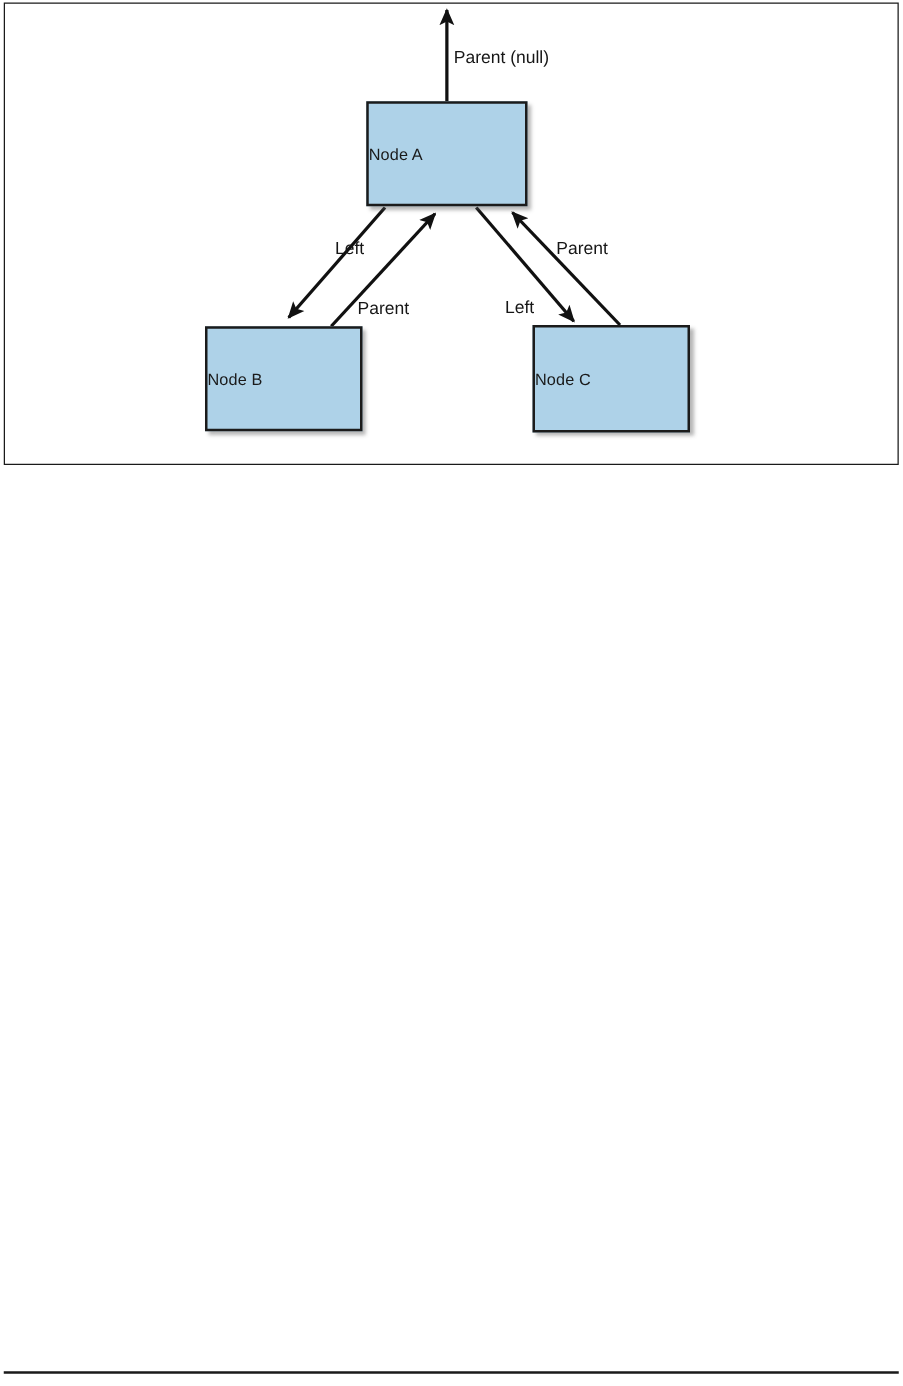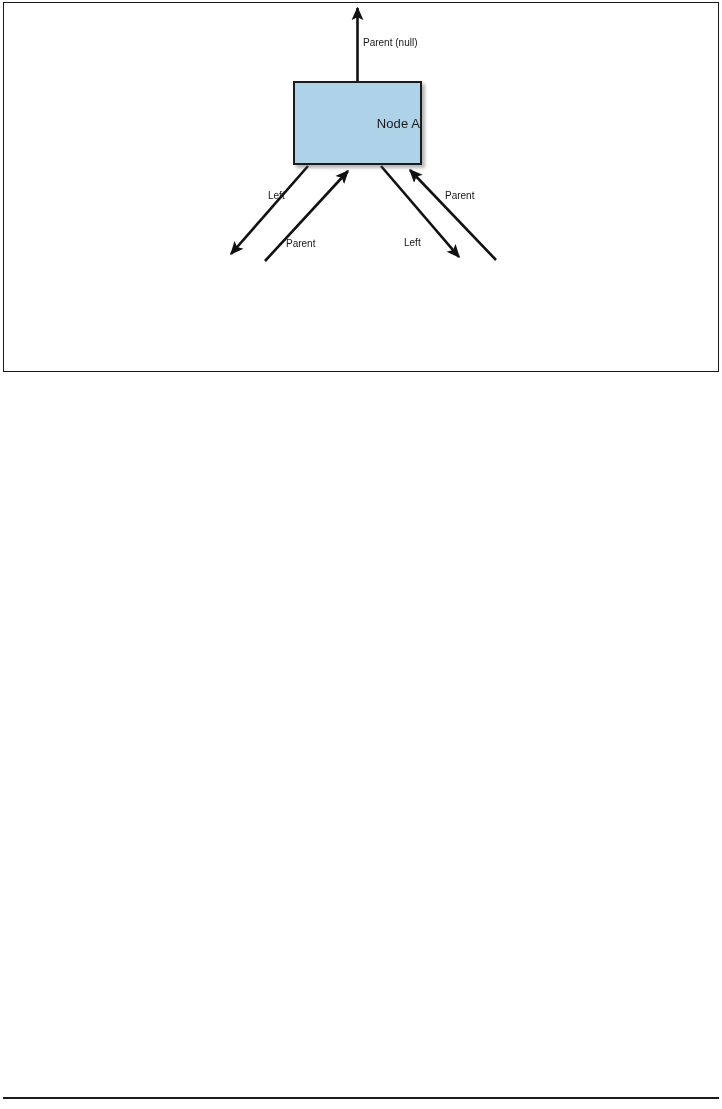--- a/index.html
+++ b/index.html
@@ -40,38 +40,38 @@
   }
   
   .node-box {
     position: absolute;
     background: #aed2e8;
     border: 2px solid #1b1b1b;
     box-sizing: border-box;
     box-shadow: 3px 3px 3px rgba(90,90,90,0.45);
     display: flex;
     align-items: center;
-    justify-content: flex-end;
+    justify-content: flex-start;
   }
   .node-label {
     font-family: "Liberation Sans", sans-serif;
     font-size: 13px;
     color: #1a1a1a;
     letter-spacing: 0.1px;
     white-space: nowrap;
   }
   #node-a { left: 293px; top: 81px;  width: 129px; height: 84px; }
   #node-b { left: 164px; top: 261px; width: 126px; height: 84px; }
   #node-c { left: 426px; top: 260px; width: 126px; height: 86px; }
 
   
   .edge-label {
     position: absolute;
     font-family: "Liberation Sans", sans-serif;
-    font-size: 10px;
+    font-size: 14px;
     color: #161616;
     white-space: nowrap;
     background: transparent;
   }
   #label-parent-null { left: 363px; top: 37px; }
   #label-left        { left: 268px; top: 190px; }
   #label-parent-b    { left: 286px; top: 238px; }
   #label-right       { left: 404px; top: 237px; }
   #label-parent-c    { left: 445px; top: 190px; }
 
@@ -107,21 +107,27 @@
 
     <line x1="381" y1="166" x2="459" y2="257" stroke="#111111" stroke-width="2.6" marker-end="url(#arrow)"></line>
 
     <line x1="496" y1="260" x2="410" y2="170" stroke="#111111" stroke-width="2.6" marker-end="url(#arrow)"></line>
   </svg>
 
   <div class="node-box" id="node-a">
     <span class="node-label">Node A</span>
   </div>
 
+  <div class="node-box" id="node-b">
+    <span class="node-label">Node B</span>
+  </div>
 
+  <div class="node-box" id="node-c">
+    <span class="node-label">Node C</span>
+  </div>
 
   <div class="edge-label" id="label-parent-null">Parent (null)</div>
   <div class="edge-label" id="label-left">Left</div>
   <div class="edge-label" id="label-parent-b">Parent</div>
   <div class="edge-label" id="label-right">Left</div>
   <div class="edge-label" id="label-parent-c">Parent</div>
 
   <div id="page-rule"></div>
 
 </div>

